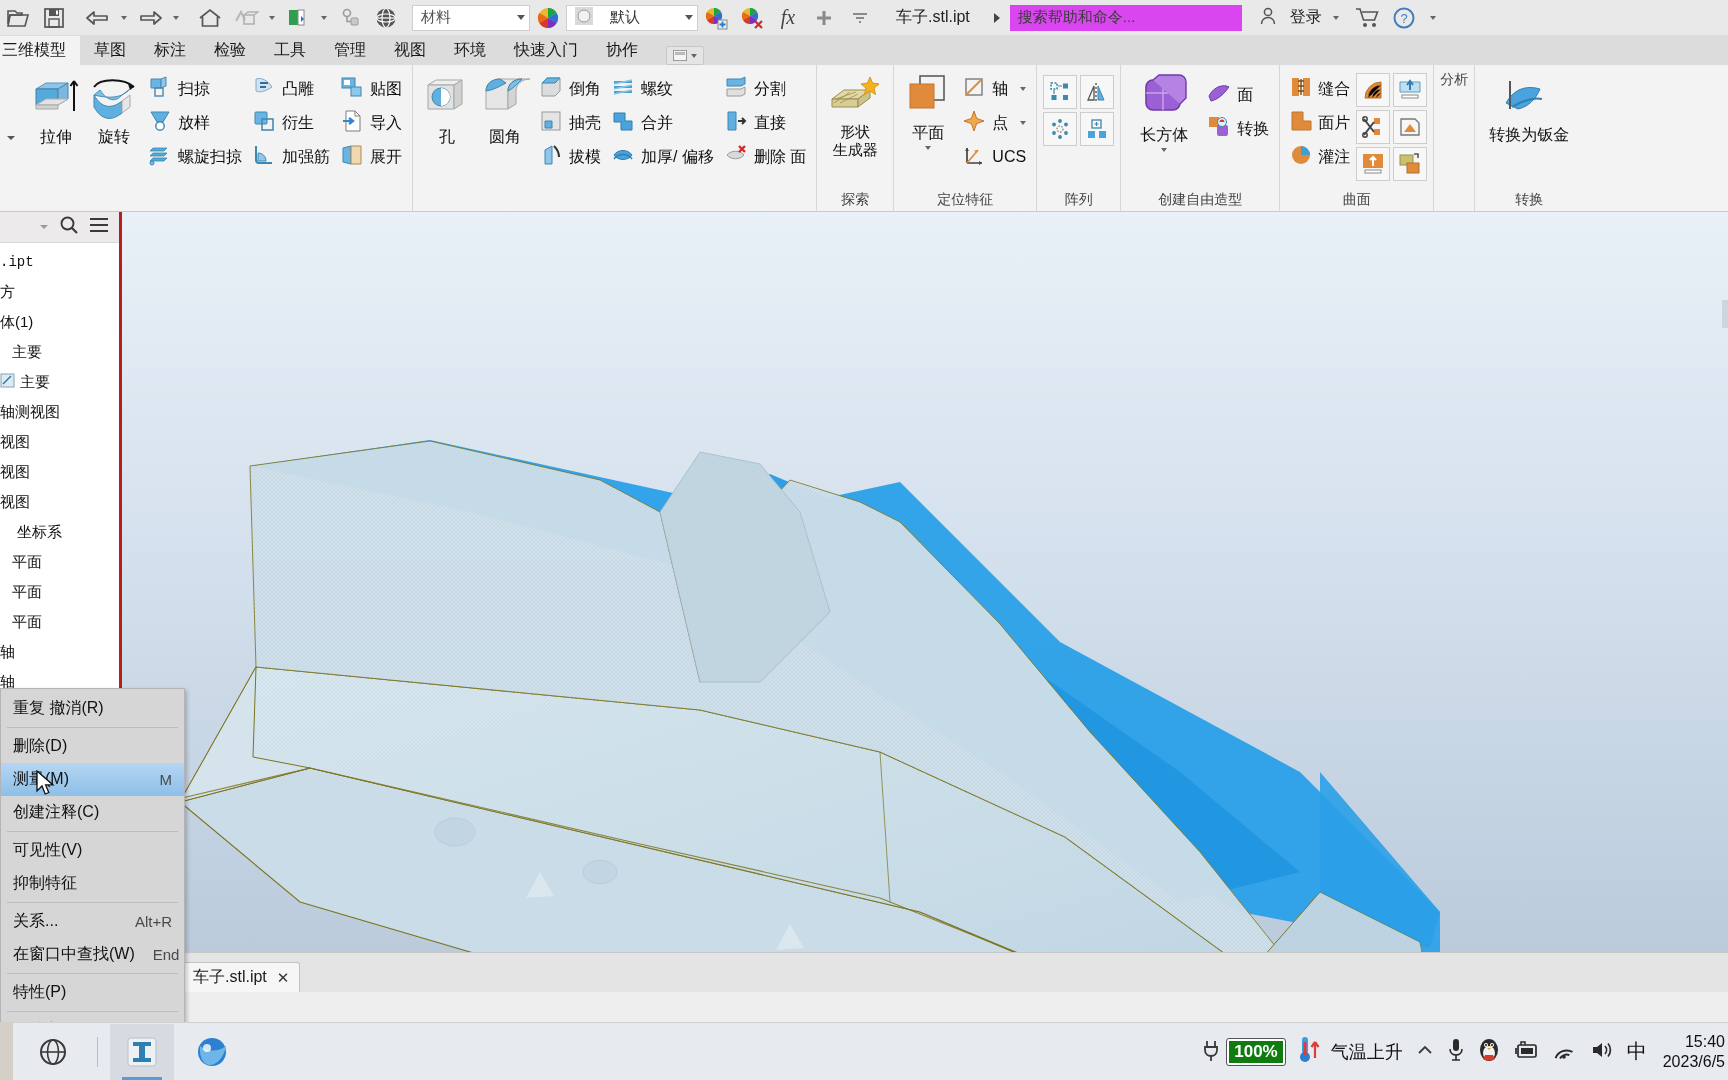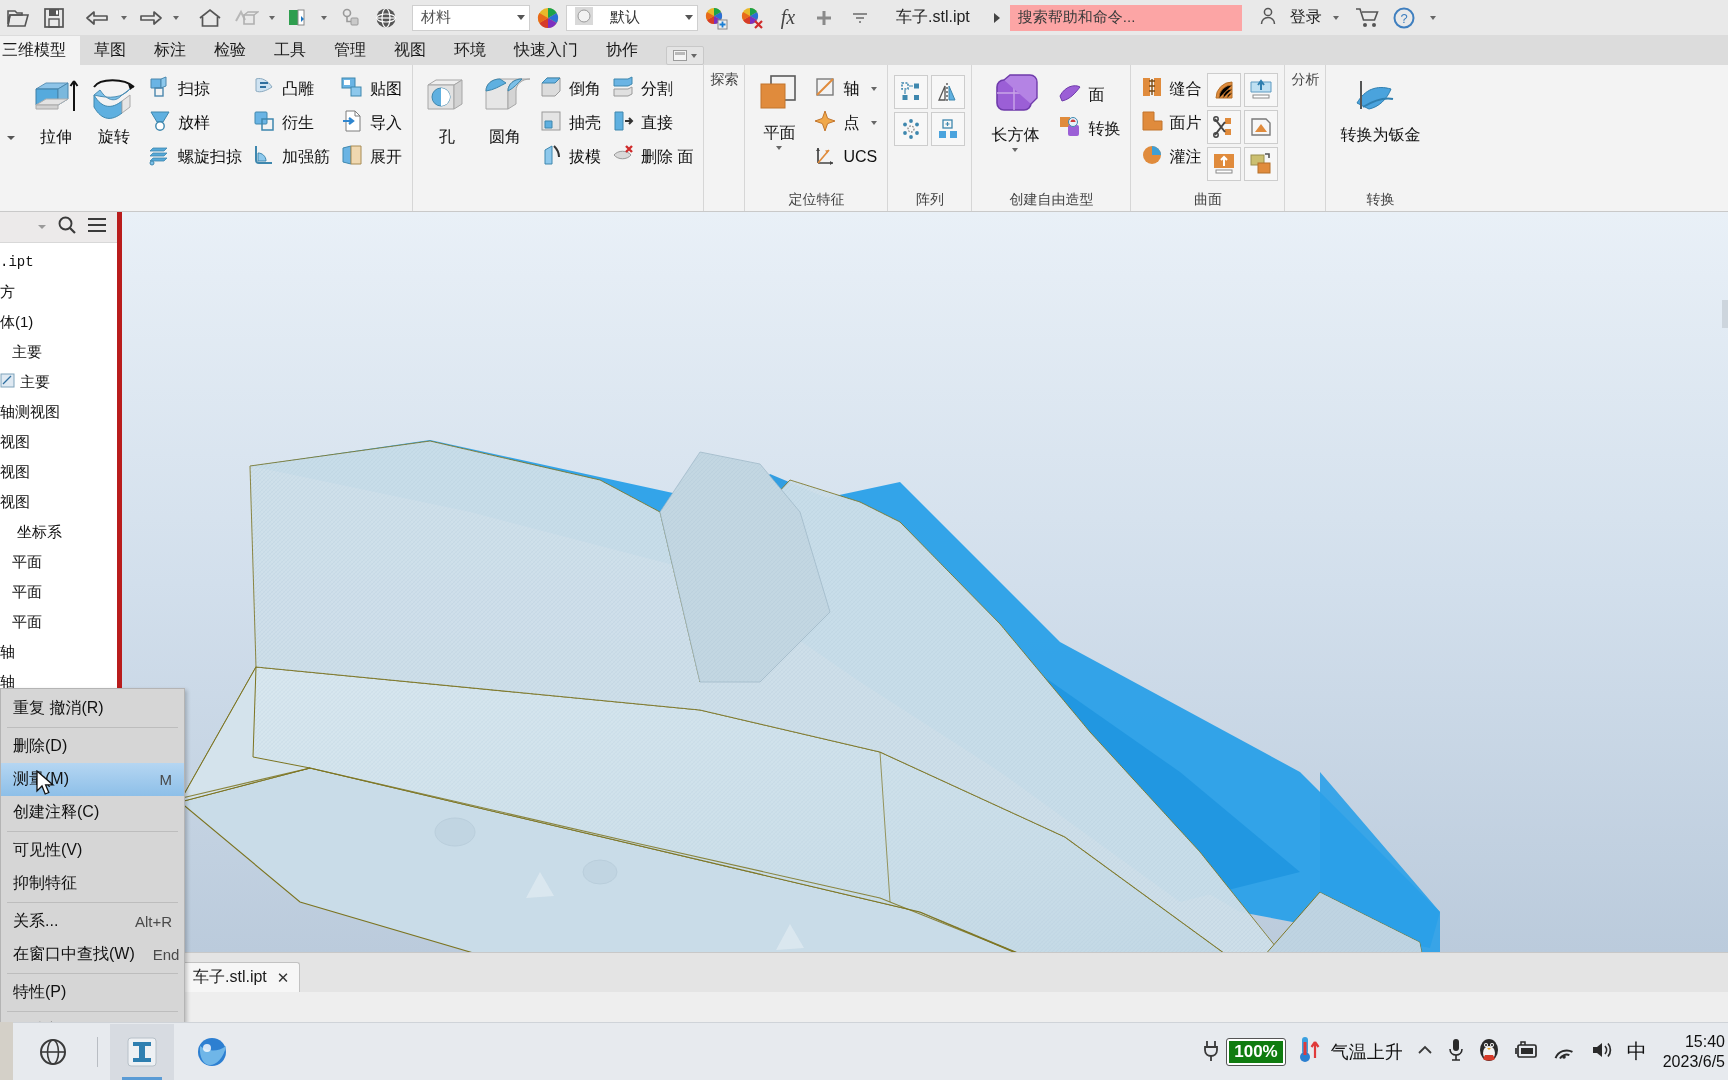--- a/index.html
+++ b/index.html
@@ -35,21 +35,21 @@
   .combo {
     height:26px; background:#fff; border:1px solid #cfcfcf;
     display:flex; align-items:center; padding:0 4px 0 8px;
     font-size:15px; color:#333;
   }
   .combo .lbl { flex:1; white-space:nowrap; overflow:hidden; }
   .combo.material { width:118px; color:#555; }
   .combo.appearance { width:132px; }
   .doc-title { font-size:16px; color:#222; margin:0 14px 0 18px; white-space:nowrap;}
   .search-box {
-    width:232px; height:26px; background:#fca5a5; border:none;
+    width:232px; height:26px; background:#d946ef; border:none;
     display:flex; align-items:center; padding:0 8px; font-size:15px; color:#3b3b3b;text-align:right;
   }
   .signin { display:flex; align-items:center; gap:12px; font-size:16px; color:#222; margin-left:16px;}
 
   
   .tabs {
     position:absolute; left:0; top:36px; width:1728px; height:29px;
     background:#dcdcdc; display:flex; align-items:flex-end;
   }
   .tab {
@@ -91,21 +91,21 @@
 
   
   .workspace {
     position:absolute; left:0; top:212px; width:1728px; height:740px;
     background:linear-gradient(180deg,#e7eef6 0%,#cfdcea 55%,#b9c9da 100%);
     overflow:hidden;
   }
   
   .browser {
     position:absolute; left:0; top:212px; width:122px; height:740px;
-    background:#ffffff; border-right:5px solid #b91c1c; overflow:hidden;
+    background:#ffffff; border-right:3px solid #b91c1c; overflow:hidden;
   }
   .browser-head {
     height:31px; background:#eceaea; display:flex; align-items:center;
     justify-content:flex-end; gap:10px; padding:0 10px;
     border-bottom:1px solid #d8d8d8;
   }
   .tree { padding:4px 0 0 0; }
   .tnode { height:30px; display:flex; align-items:center; gap:5px;
      font-size:15px; color:#111; white-space:nowrap; overflow:hidden; }
   .tnode .tlabel{font-family:"Liberation Sans",sans-serif;}
@@ -539,20 +539,44 @@
             <span class="ic"><svg width="24" height="24" viewBox="0 0 24 24">
                   <path d="M6 21V7l7-4v18z" fill="#8dc8ec" stroke="#3e87ae"></path>
                   <path d="M15 3c3 3 5 7 5 11" fill="none" stroke="#333" stroke-width="2"></path>
                 </svg></span>
             <span class="sl">拔模</span>
           </div>
         </div>
         <div class="col">
           <div class="sm-btn">
             <span class="ic"><svg width="24" height="24" viewBox="0 0 24 24">
+                  <g stroke="#4a9fd0" stroke-width="2.2" fill="none">
+                    <path d="M3 7h18M3 12h18M3 17h18"></path>
+                  </g>
+                  <path d="M3 9l18-4M3 14l18-4M3 19l18-4" stroke="#86c6e8" stroke-width="1.4" fill="none"></path>
+                </svg></span>
+            <span class="sl">螺纹</span>
+          </div>
+          <div class="sm-btn">
+            <span class="ic"><svg width="24" height="24" viewBox="0 0 24 24">
+                  <path d="M3 4h11v8h7v9H10v-8H3z" fill="#4aa3dd" stroke="#2f7fb0"></path>
+                </svg></span>
+            <span class="sl">合并</span>
+          </div>
+          <div class="sm-btn">
+            <span class="ic"><svg width="24" height="24" viewBox="0 0 24 24">
+                  <path d="M3 12c4-6 14-6 18 0-4 6-14 6-18 0z" fill="#4aa3dd" stroke="#2f7fb0"></path>
+                  <path d="M3 16c4-6 14-6 18 0" fill="none" stroke="#2f7fb0" stroke-width="1.4"></path>
+                </svg></span>
+            <span class="sl">加厚/ 偏移</span>
+          </div>
+        </div>
+        <div class="col">
+          <div class="sm-btn">
+            <span class="ic"><svg width="24" height="24" viewBox="0 0 24 24">
                   <path d="M3 4h14l4-2v7l-4 2H3z" fill="#6ab4e4" stroke="#3e87ae"></path>
                   <path d="M3 14h14l4-2v7l-4 2H3z" fill="#e0e0e0" stroke="#9a9a9a"></path>
                 </svg></span>
             <span class="sl">分割</span>
           </div>
           <div class="sm-btn">
             <span class="ic"><svg width="24" height="24" viewBox="0 0 24 24">
                   <path d="M4 3h8v18H4z" fill="#5fb0e0" stroke="#3e87ae"></path>
                   <path d="M14 12h7M18 9l3 3-3 3" stroke="#333" stroke-width="2" fill="none"></path>
                 </svg></span>
@@ -563,20 +587,39 @@
                   <path d="M3 12c4-5 13-5 17 0-4 5-13 5-17 0z" fill="#d9d9d9" stroke="#9a9a9a"></path>
                   <path d="M15 3l6 6M21 3l-6 6" stroke="#cf2b2b" stroke-width="2.4"></path>
                 </svg></span>
             <span class="sl">删除 面</span>
           </div>
         </div>
       </div>
     </div>
 
     <div class="panel">
+      <div class="panel-body">
+        <div class="big-btn" style="width:64px">
+          <span class="ic">
+            <svg width="58" height="44" viewBox="0 0 58 44">
+                <path d="M6 26l12-9h26l-12 9z" fill="#e3d9a8" stroke="#9a8f4f"></path>
+                <path d="M6 26v8l26 0v-8z" fill="#d8cd96" stroke="#9a8f4f"></path>
+                <path d="M32 26l12-9v8l-12 9z" fill="#cfc288" stroke="#9a8f4f"></path>
+                <g stroke="#9a8f4f" stroke-width="0.8">
+                  <path d="M10 26l20-7M14 30l18-9M8 30l16-11"></path>
+                </g>
+                <path d="M44 4l2.5 6 6.5 1-5 4 1.5 6.5L44 18l-5.5 3.5L40 15l-5-4 6.5-1z" fill="#f5b21e" stroke="#d09a14"></path>
+              </svg>
+          </span>
+          <span class="bl" style="font-size:15px;line-height:1.18;text-align:center">
+            <span>形状</span><br>
+            <span>生成器</span>
+          </span>
+        </div>
+      </div>
       <div class="panel-title">探索</div>
     </div>
 
     <div class="panel">
       <div class="panel-body">
         <div class="big-btn">
           <span class="ic">
             <svg width="52" height="44" viewBox="0 0 52 44">
                 <rect x="18" y="3" width="24" height="24" fill="none" stroke="#5a5a5a" stroke-width="1.6"></rect>
                 <rect x="8" y="11" width="24" height="24" fill="#e08b3c" stroke="#c2752c"></rect>

